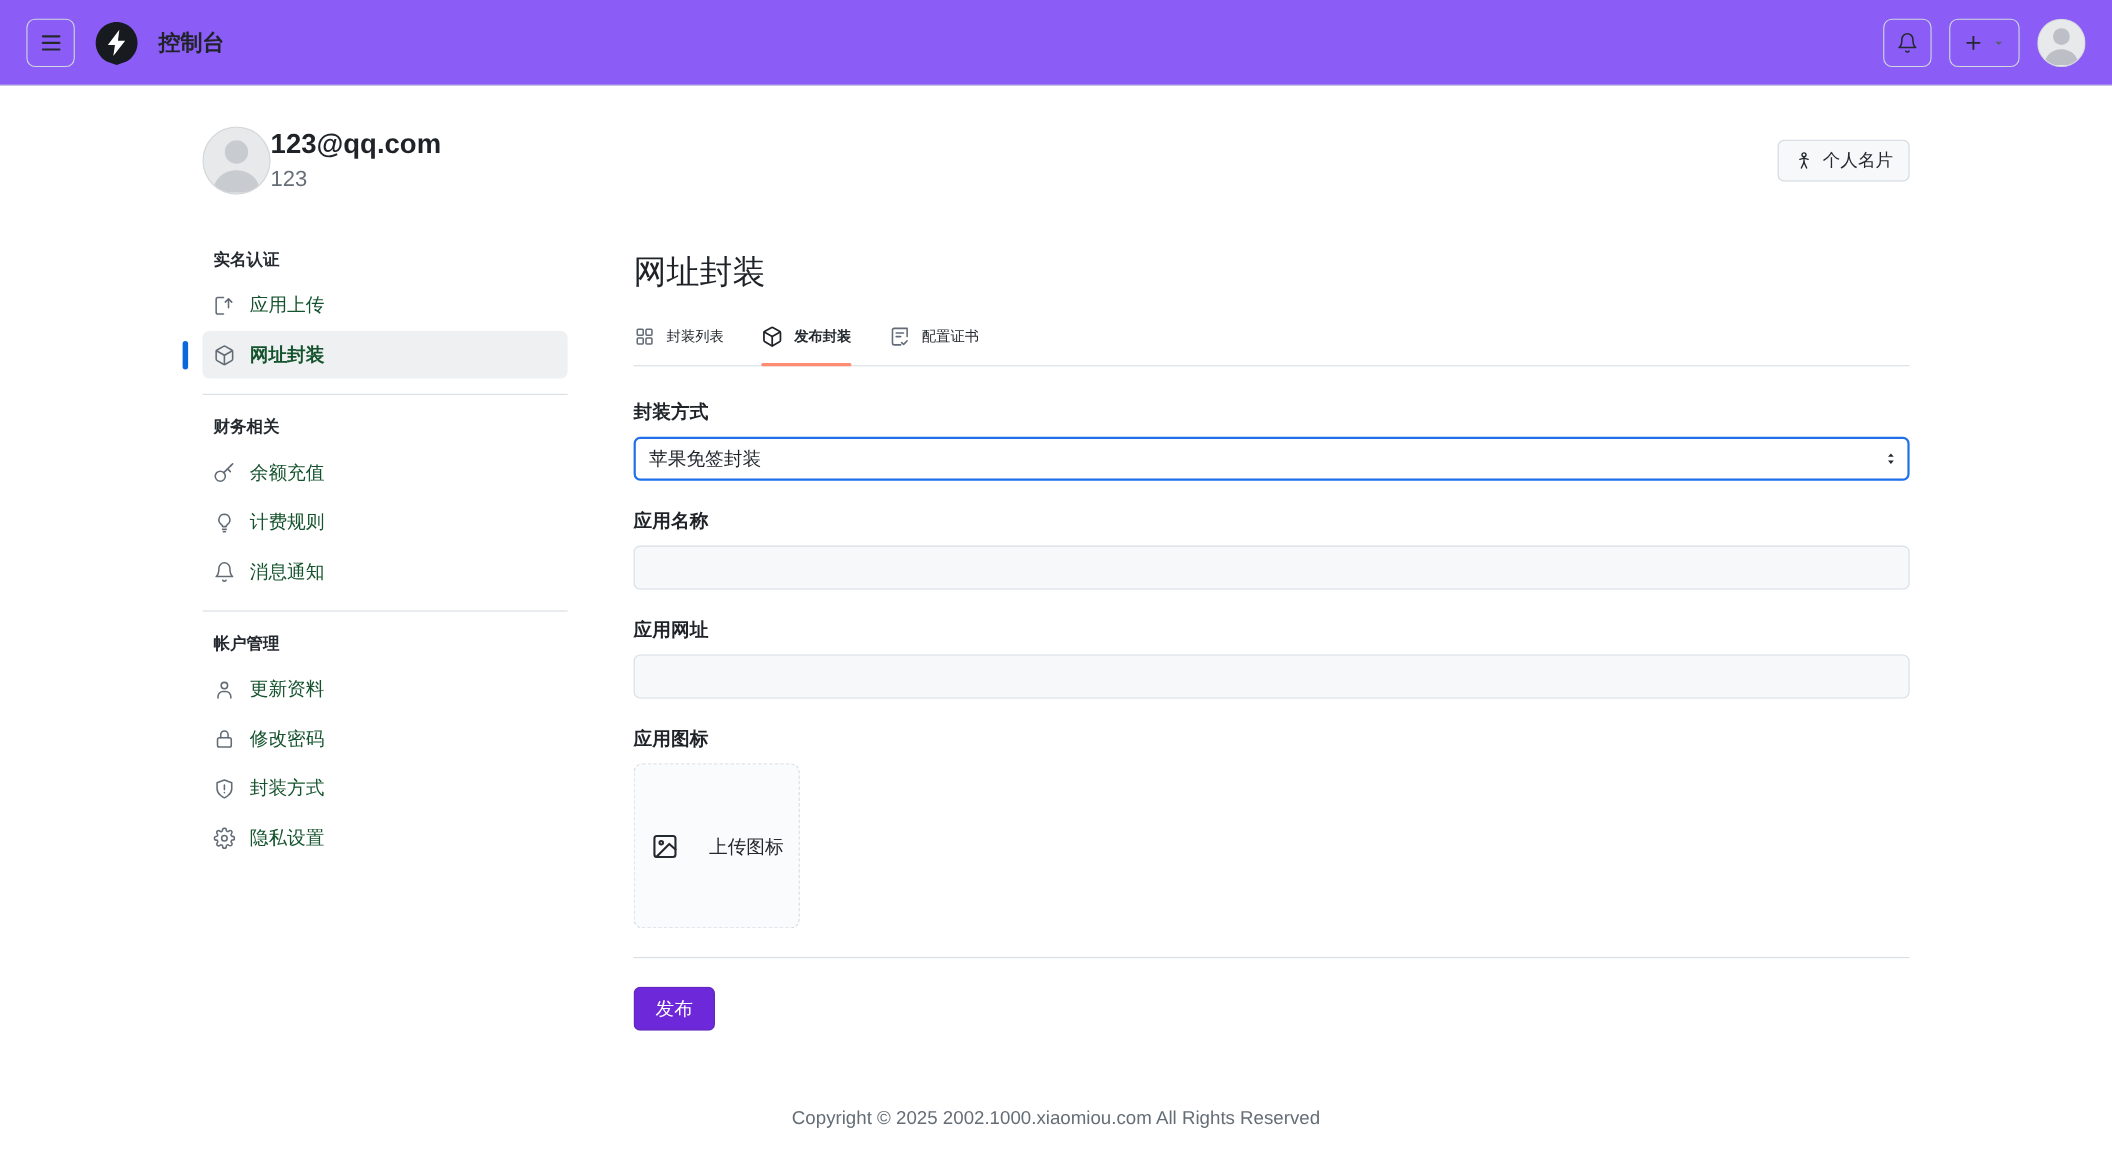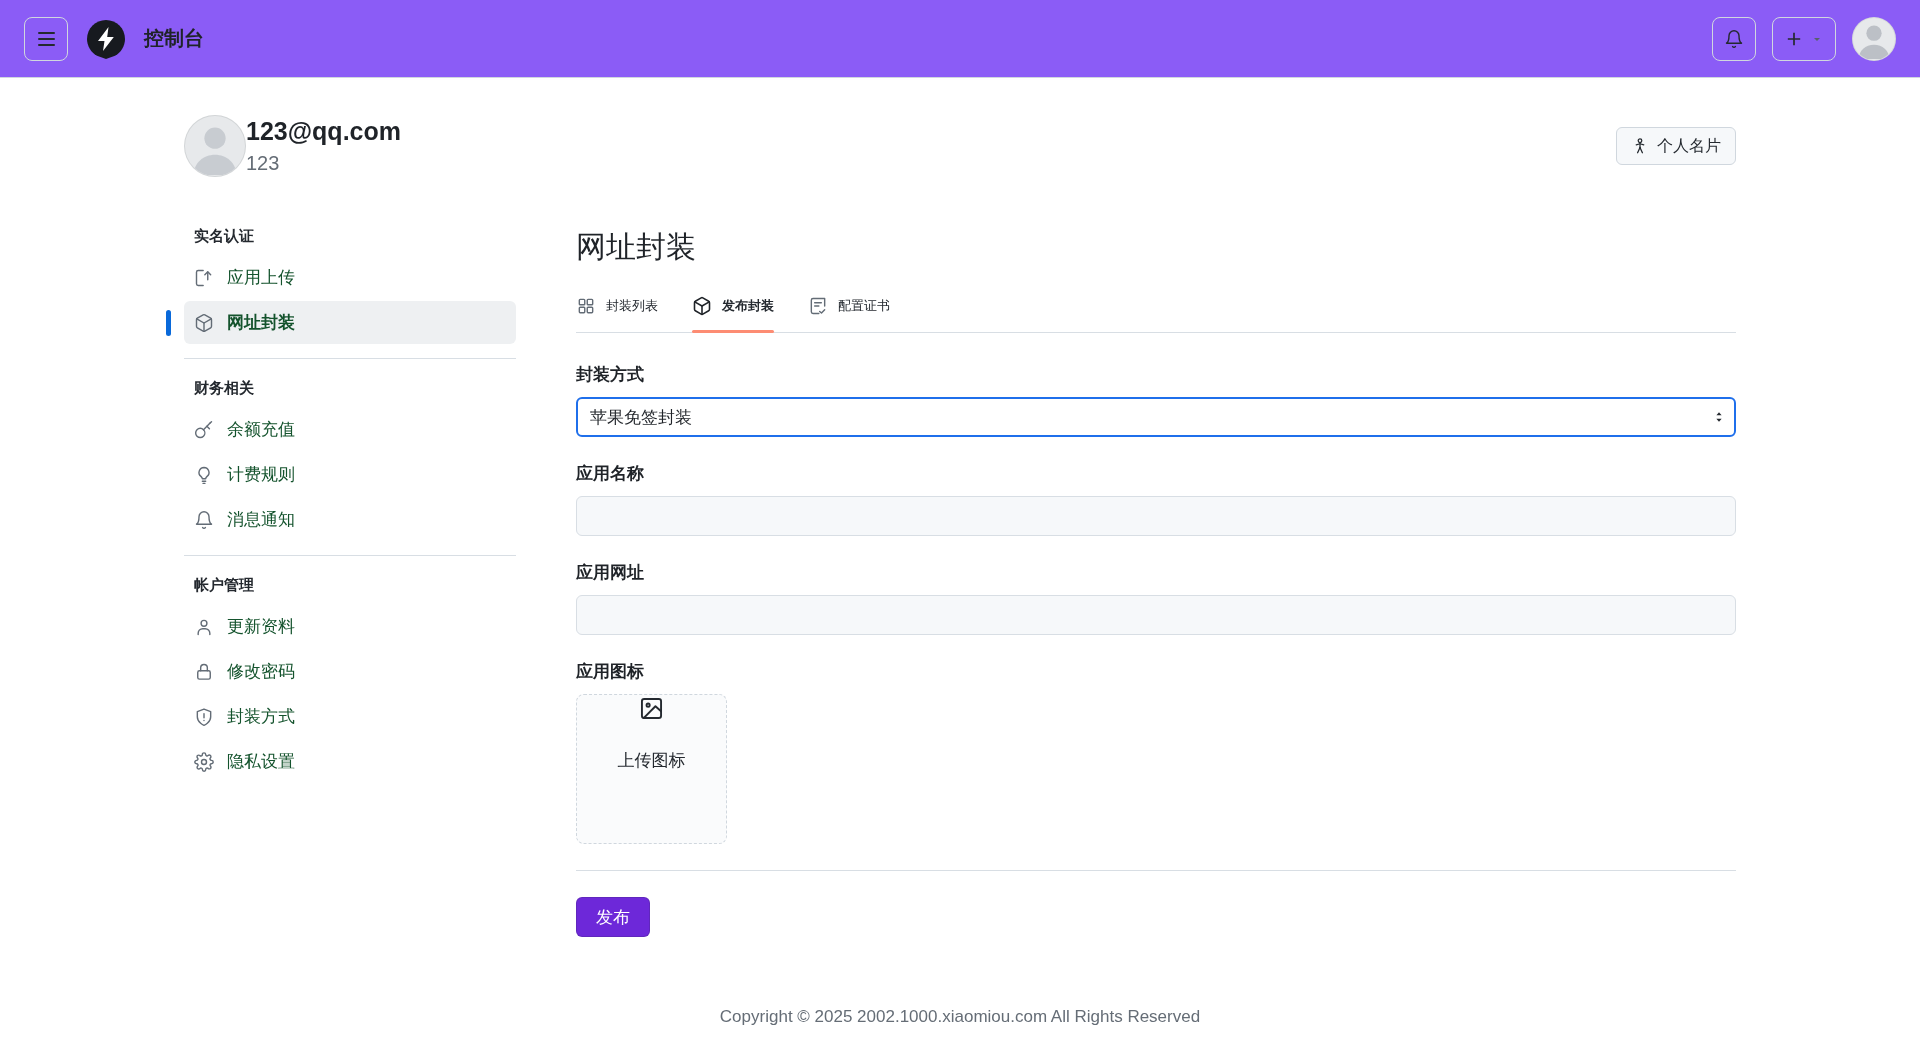--- a/index.html
+++ b/index.html
@@ -74,22 +74,22 @@
   .form-select { width: 100%; height: 40px; border: 2px solid #1f6feb; border-radius: 6px;
     background: #ffffff; font-size: 17px; color: #1f2328; padding: 0 30px 0 12px;
     appearance: none; -webkit-appearance: none; font-family: inherit; outline: none; }
   .select-caret { position: absolute; right: 10px; top: 50%; transform: translateY(-50%);
     pointer-events: none; color: #24292f; display: flex; }
   .form-input { width: 100%; height: 40px; background: #f6f8fa; border: 1px solid #d8dee4;
     border-radius: 6px; font-size: 17px; color: #1f2328; padding: 0 12px;
     font-family: inherit; outline: none; }
 
   .upload-box { width: 151px; height: 150px; background: #fafbfc; border: 1px dashed #d0d7de;
-    border-radius: 8px; display: flex; flex-direction: column; align-items: center;
-    gap: 27px; cursor: pointer; }
+    border-radius: 8px; display: flex; flex-direction: row; align-items: center;
+    justify-content: center; gap: 27px; cursor: pointer; }
   .upload-box .up-icon { width: 27px; height: 27px; color: #24292f; display: flex; }
   .upload-text { font-size: 17px; color: #24292f; }
 
   .form-divider { border: none; border-top: 1px solid #d8dee4; margin: 26px 0; }
   .publish-btn { height: 40px; padding: 0 19px; background: #6d28d9; border: 1px solid rgba(27,31,36,0.15);
     border-radius: 6px; color: #ffffff; font-size: 17px; font-weight: 500; cursor: pointer;
     font-family: inherit; }
 
   .footer { text-align: center; padding: 30px 0 40px 0; }
   .footer-text { font-size: 17px; color: #656d76; }

